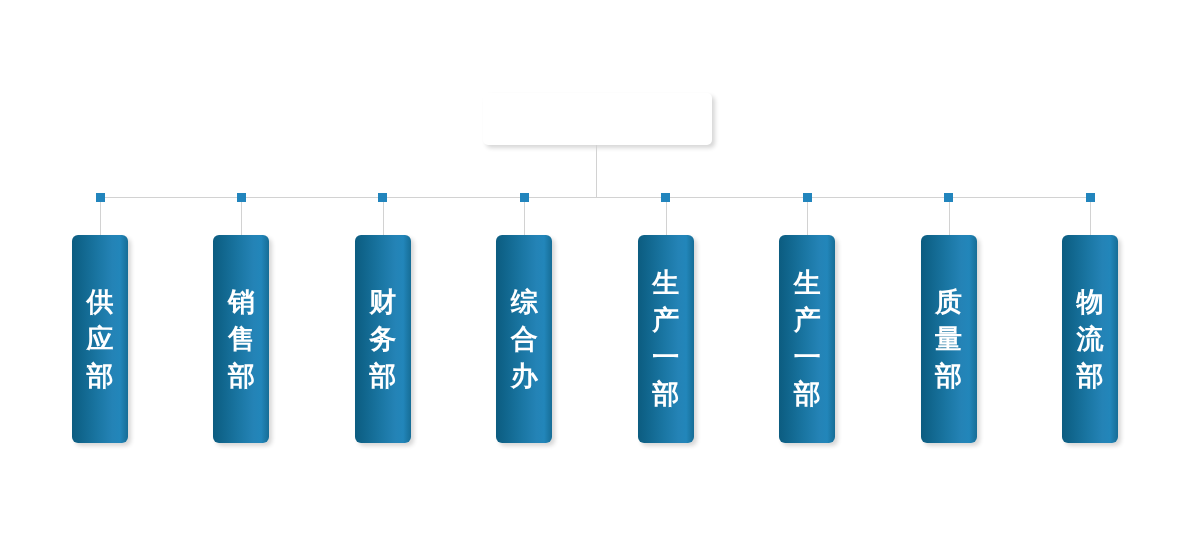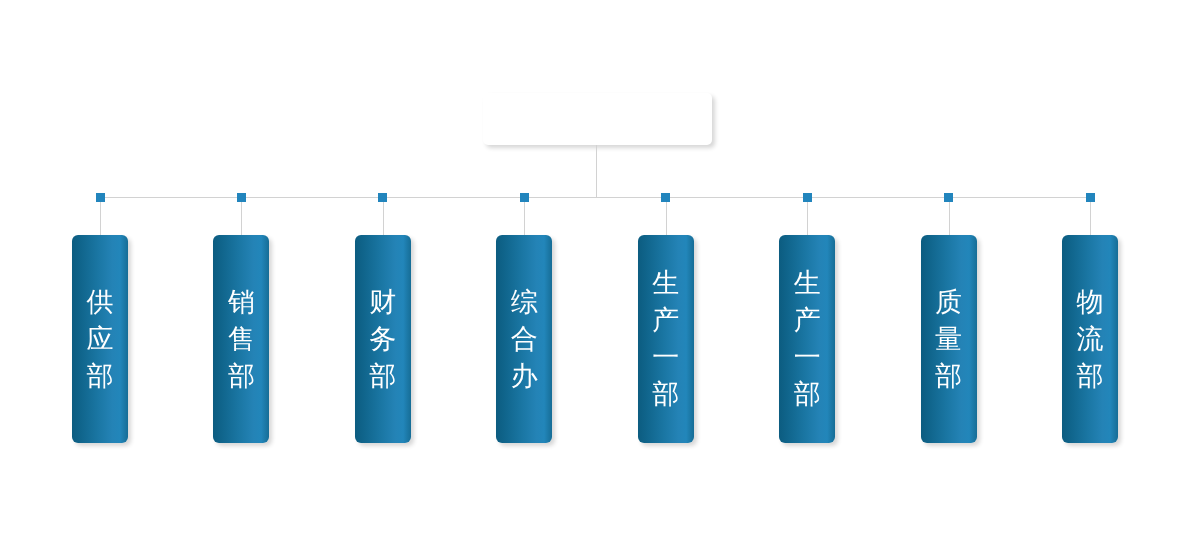--- a/index.html
+++ b/index.html
@@ -12,20 +12,21 @@
     height: 548px;
     background: #ffffff;
     font-family: "Liberation Sans", "DejaVu Sans", sans-serif;
     overflow: hidden;
   }
 
   #chart-root {
     position: relative;
     width: 1200px;
     height: 548px;
+    font-weight: bold;
   }
 
   
   .root-node {
     position: absolute;
     left: 483px;
     top: 93px;
     width: 229px;
     height: 52px;
     border-radius: 5px;

